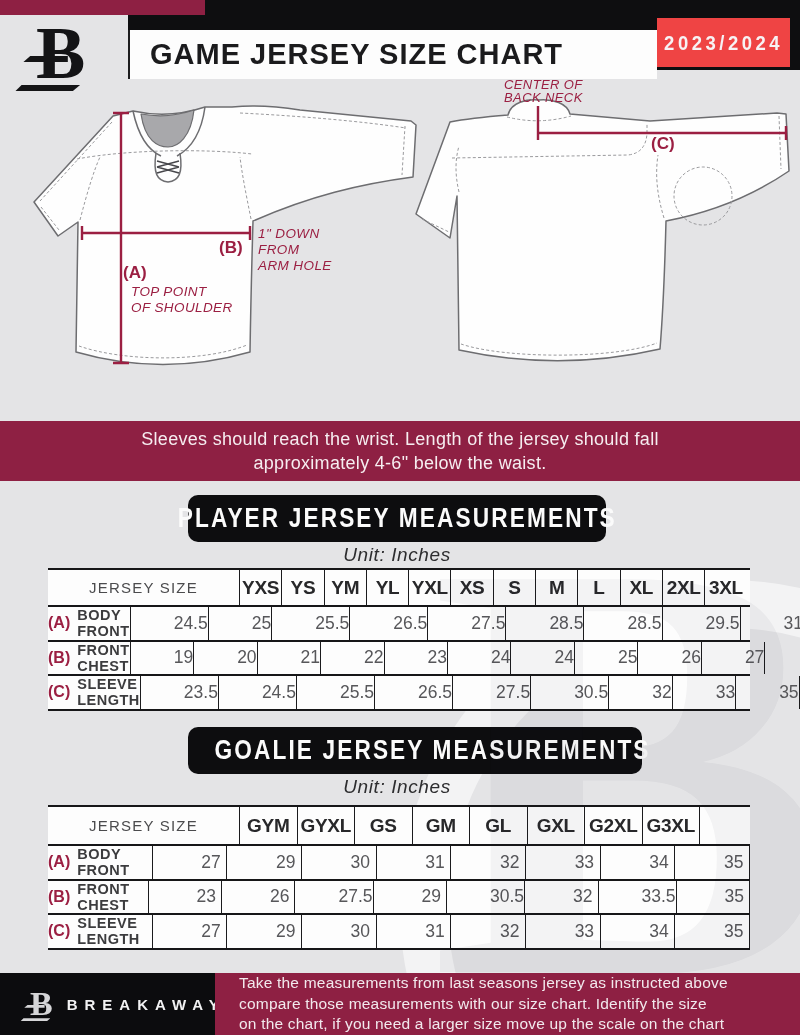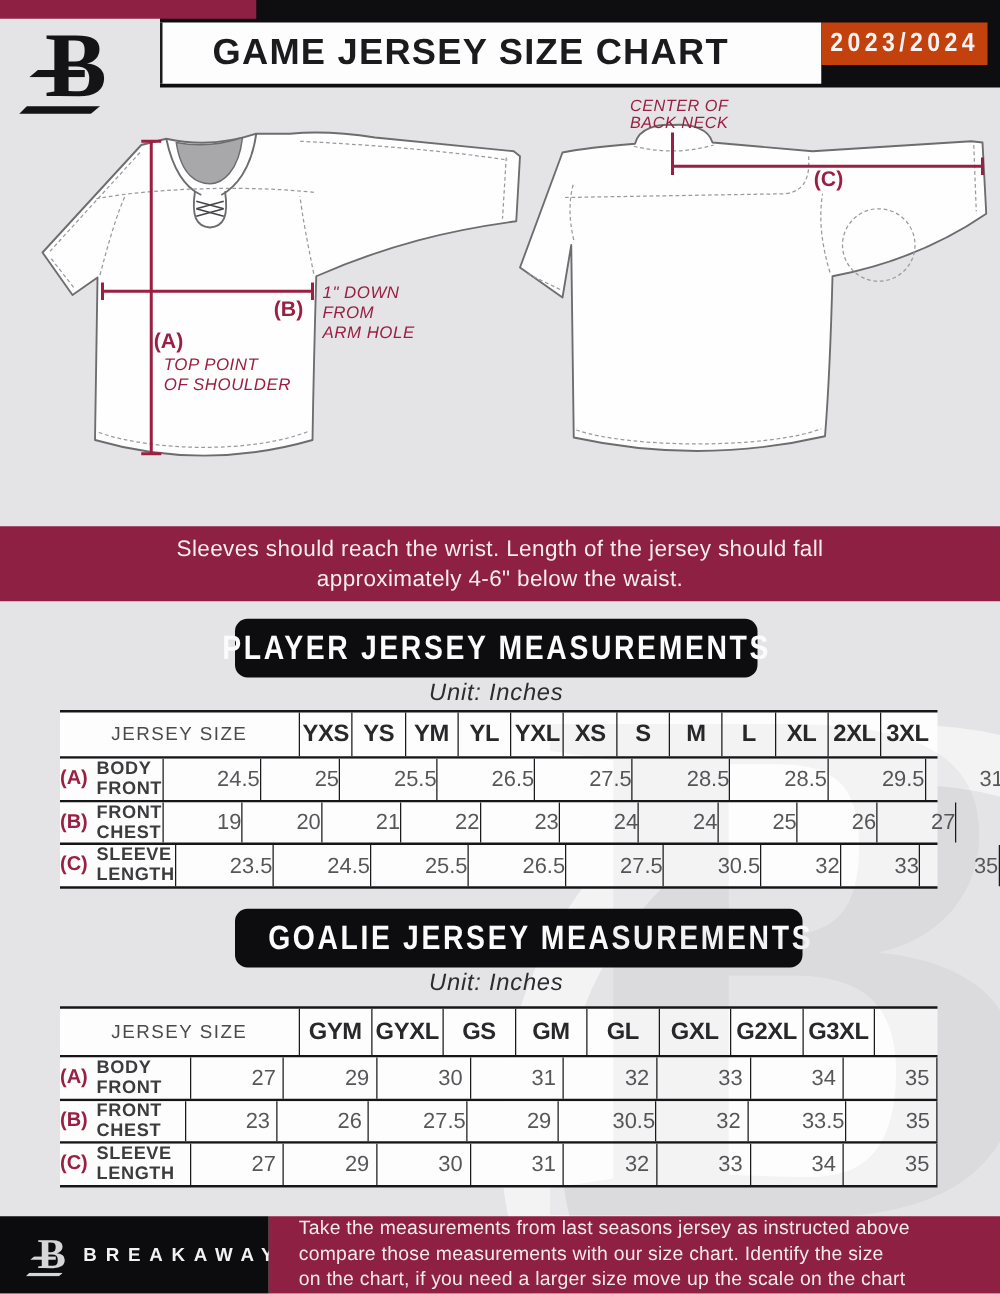--- a/index.html
+++ b/index.html
@@ -3,24 +3,24 @@
 <meta charset="utf-8">
 <style>
   html,body{margin:0;padding:0;background:#cfcfd1;}
   #page{position:relative;width:800px;height:1035px;background:#E4E4E6;overflow:hidden;
         font-family:"Liberation Sans",sans-serif;-webkit-font-smoothing:antialiased;}
   .abs{position:absolute;}
 
   
   #hdr-black{left:128px;top:0;width:672px;height:70px;background:#0e0e10;z-index:1;}
   #hdr-strip{left:0;top:0;width:205px;height:15px;background:#8E2043;z-index:3;}
-  #hdr-band{left:128px;top:18px;width:529px;height:49px;background:#fdfdfd;z-index:2;
-            border-left:2px solid #1c1c1e;display:flex;align-items:center;padding-left:40px;box-sizing:border-box;}
+  #hdr-band{left:128px;top:30px;width:529px;height:49px;background:#fdfdfd;z-index:2;
+            border-left:2px solid #1c1c1e;display:flex;align-items:center;padding-left:20px;box-sizing:border-box;}
   #hdr-band .title{font-size:29px;font-weight:700;color:#1b1b1d;letter-spacing:1px;}
-  #hdr-season{left:657px;top:18px;width:133px;height:34px;background:#c2410c;z-index:2;
+  #hdr-season{left:657px;top:18px;width:133px;height:49px;background:#ef4444;z-index:2;
               display:flex;align-items:center;justify-content:center;}
   #hdr-season .yr{color:#f7f2f4;font-weight:700;font-size:21px;letter-spacing:4px;
                   display:inline-block;transform:scaleX(.88);}
 
   
   .b-logo{position:relative;display:inline-block;font-family:"Liberation Serif",serif;
           font-weight:700;line-height:.8;}
   .b-logo .bar{position:absolute;background:currentColor;}
   .b-logo .bar.mid{left:-.17em;top:.43em;width:.60em;height:.082em;
                    clip-path:polygon(0 100%,16% 0,100% 0,100% 100%);}

